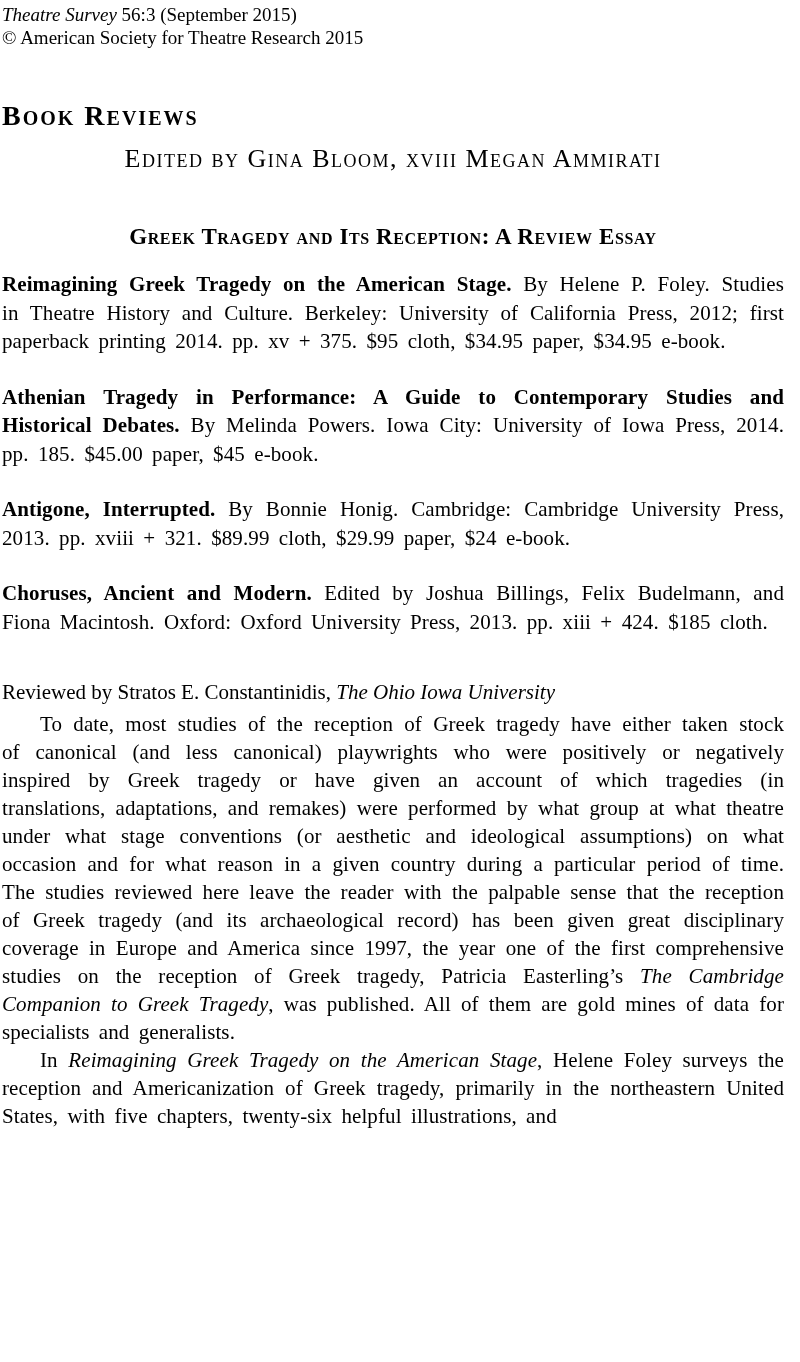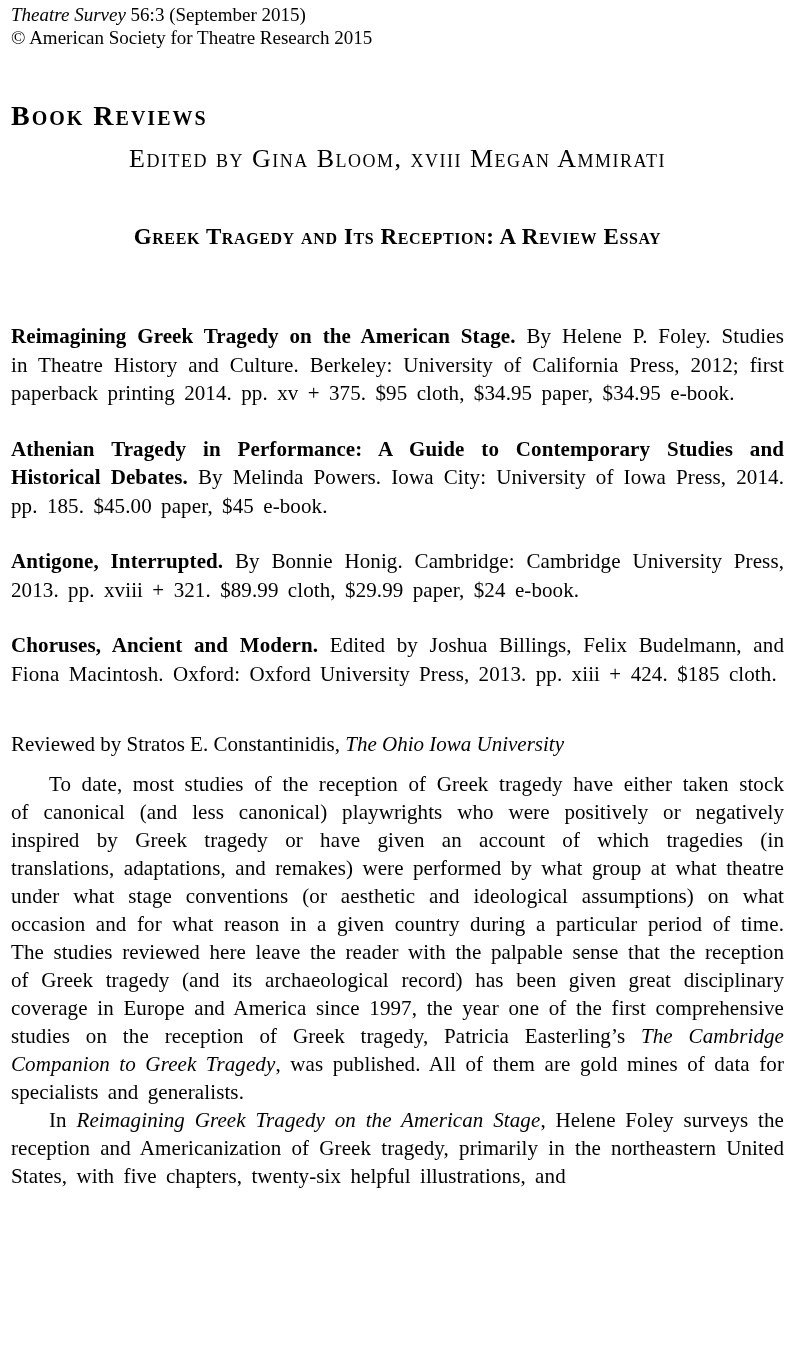--- a/index.html
+++ b/index.html
@@ -5,21 +5,21 @@
   html, body {
     margin: 0;
     padding: 0;
     background: #ffffff;
   }
   .page {
     position: relative;
     width: 786px;
     height: 1362px;
     margin: 0;
-    padding: 3px 2px 0 11px;
+    padding: 3px 2px 0 2px;
     box-sizing: border-box;
     overflow: hidden;
     background: #ffffff;
     color: #000000;
     font-family: "Liberation Serif", "DejaVu Serif", serif;
   }
   .jheader {
     font-size: 19px;
     line-height: 23px;
   }
@@ -47,21 +47,21 @@
   }
   .section-heading {
     margin: 50px 0 0 0;
     text-align: center;
     font-size: 23px;
     line-height: 26px;
     font-weight: bold;
     letter-spacing: 0.6px;
   }
   .books {
-    margin-top: 72px;
+    margin-top: 20px;
   }
   .book {
     margin: 0 0 27px 0;
     font-size: 21px;
     line-height: 28.5px;
     text-align: justify;
     word-spacing: 4px;
     letter-spacing: 0.1px;
   }
   .books .book:last-child {
@@ -80,21 +80,21 @@
   .body-para {
     margin: 0;
     font-size: 21px;
     line-height: 28px;
     text-align: justify;
     text-indent: 38px;
     word-spacing: 4px;
     letter-spacing: 0.1px;
   }
   .body-para.first {
-    margin-top: 12px;
+    margin-top: 4px;
   }
 </style>
 </head>
 <body>
 
 <div class="page">
 
   <div class="jheader">
     <p><i>Theatre Survey</i><span> 56:3 (September 2015)</span></p>
     <p>© American Society for Theatre Research 2015</p>

